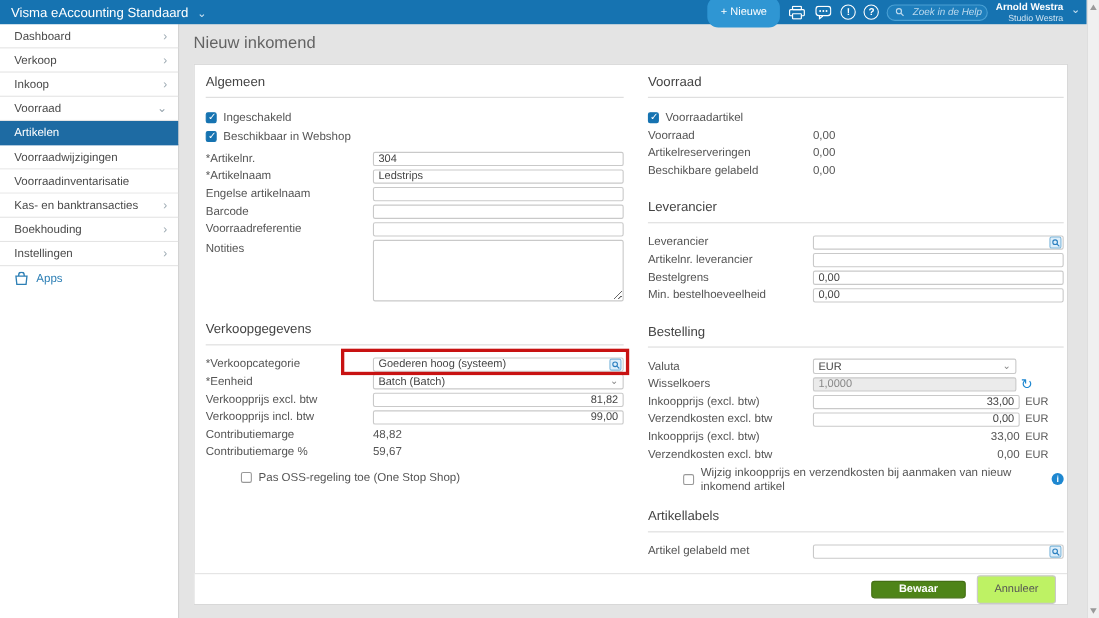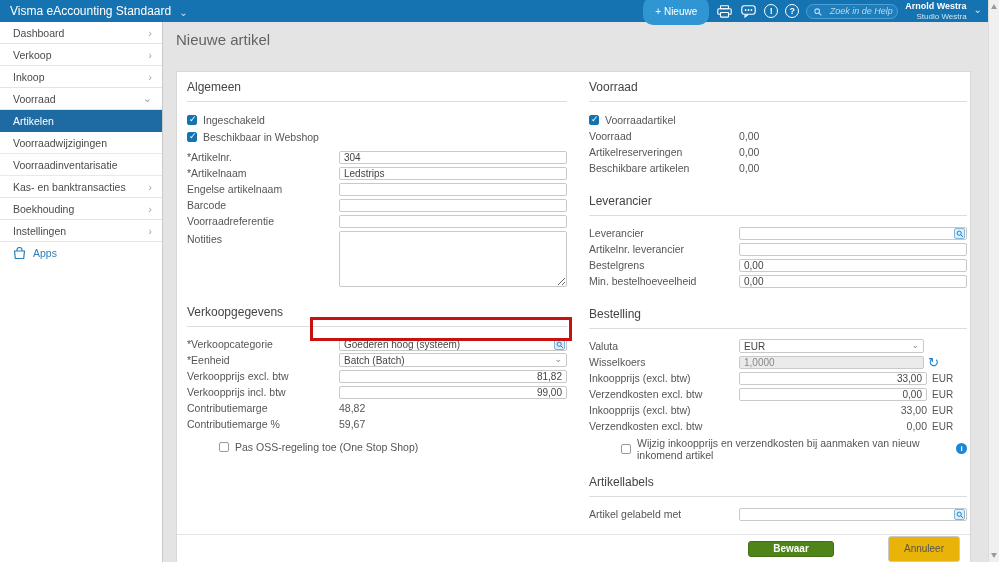--- a/index.html
+++ b/index.html
@@ -27,21 +27,21 @@
   .side-item { height:22px; display:flex; align-items:center; padding:0 10px 0 13px; font-size:10.5px; color:#4a4a4a; border-bottom:1px solid #e4e4e4; cursor:pointer; }
   .side-item .arrow { margin-left:auto; color:#9aa7b0; font-size:11px; }
   .side-item.selected { background:#1e6ba3; color:#fff; border-bottom:1px solid #1e6ba3; }
   .side-sub { border-bottom:1px solid #e9e9e9; }
   .side-apps { color:#2d7fb5; border-bottom:none; gap:7px; }
   .bag-icon svg { display:block; }
 
   
   .content { position:absolute; left:164px; top:22px; width:825px; height:540px; background:#e4e4e4; }
   .page-title { font-size:15px; color:#636363; padding:9px 0 0 12px; }
-  .card { position:absolute; left:12px; top:49px; width:795px; height:492px; background:#fff; border:1px solid #d8d8d8; }
+  .card { position:absolute; left:12px; top:36px; width:795px; height:492px; background:#fff; border:1px solid #d8d8d8; }
 
   .col { position:absolute; top:8px; }
   .col-left  { left:10px;  width:380px; }
   .col-right { left:412px; width:378px; }
 
   h2.sec { font-size:12px; font-weight:normal; color:#444; padding-bottom:7px; border-bottom:1px solid #dcdcdc; margin-bottom:9px; }
   .sec-gap { margin-top:18px; }
 
   .cbrow { display:flex; align-items:center; gap:6px; height:17px; font-size:10.5px; color:#555; cursor:pointer; }
   .cb { width:10px; height:10px; border:1px solid #999; border-radius:2px; background:#fff; flex:0 0 auto; position:relative; }
@@ -72,21 +72,21 @@
   .suffix { font-size:10px; color:#555; margin-left:5px; }
   .staticnum { flex:0 0 188px; text-align:right; }
   .refresh-icon { color:#1e87d0; font-size:13px; margin-left:4px; cursor:pointer; line-height:1; }
   .info-icon { width:11px; height:11px; border-radius:50%; background:#1e87d0; color:#fff; font-size:8px; font-weight:bold; display:inline-flex; align-items:center; justify-content:center; margin-left:5px; cursor:pointer; flex:0 0 auto; }
 
   .mt2{margin-top:2px;} .mt4{margin-top:4px;} .mt6{margin-top:6px;margin-left:32px;}
 
   
   .card-footer { position:absolute; left:0; right:0; bottom:0; height:28px; border-top:1px solid #e3e3e3; display:flex; align-items:center; justify-content:flex-end; gap:10px; padding-right:10px; background:#fff; }
   .btn-save { width:86px; height:16px; background:#4e8418; border:1px solid #446f14; color:#fff; font-size:10px; font-weight:bold; border-radius:3px; cursor:pointer; font-family:inherit; }
-  .btn-cancel { width:72px; height:26px; background:#eab308; border:1px solid #c9c9c9; color:#555; font-size:10px; border-radius:3px; cursor:pointer; font-family:inherit;margin-left:44px; }
+  .btn-cancel { width:72px; height:26px; background:#bef264; border:1px solid #c9c9c9; color:#555; font-size:10px; border-radius:3px; cursor:pointer; font-family:inherit; }
 
   
   .vscroll { position:absolute; right:0; top:0; width:11px; height:562px; background:#f0f0f0; border-left:1px solid #dcdcdc; z-index:20; }
   .vs-up { position:absolute; top:4px; left:2px; width:0; height:0; border-left:3.5px solid transparent; border-right:3.5px solid transparent; border-bottom:5px solid #9a9a9a; cursor:pointer; }
   .vs-down { position:absolute; bottom:4px; left:2px; width:0; height:0; border-left:3.5px solid transparent; border-right:3.5px solid transparent; border-top:5px solid #9a9a9a; cursor:pointer; }
 
   
   .annotation { position:absolute; left:310px; top:317px; width:262px; height:24px; border:3px solid #c81212; z-index:40; pointer-events:none; }
 </style>
 </head>
@@ -187,21 +187,21 @@
             <path d="M1.5 4 h10 l-0.8 7.5 h-8.4 z"></path>
             <path d="M4 4 v-1 a2.5 2.5 0 0 1 5 0 v1"></path>
           </g>
         </svg>
     </span>
     <span>Apps</span>
   </div>
 </div>
 
 <div class="content">
-  <div class="page-title">Nieuwe artikel</div>
+  <div class="page-title">Nieuw inkomend</div>
 
   <div class="card">
 
     <div class="col col-left">
       <h2 class="sec">Algemeen</h2>
 
       <div class="cbrow">
         <span class="cb checked"></span>
         <span>Ingeschakeld</span>
       </div>
@@ -289,21 +289,21 @@
       </div>
       <div class="frow">
         <span class="flabel">Voorraad</span>
         <span class="fstatic">0,00</span>
       </div>
       <div class="frow">
         <span class="flabel">Artikelreserveringen</span>
         <span class="fstatic">0,00</span>
       </div>
       <div class="frow">
-        <span class="flabel">Beschikbare artikelen</span>
+        <span class="flabel">Beschikbare gelabeld</span>
         <span class="fstatic">0,00</span>
       </div>
 
       <h2 class="sec sec-gap">Leverancier</h2>
 
       <div class="frow">
         <span class="flabel">Leverancier</span>
         <span class="lookup-wrap">
           <input class="tinput" value="" style="">
           <span class="lookup-icon">

